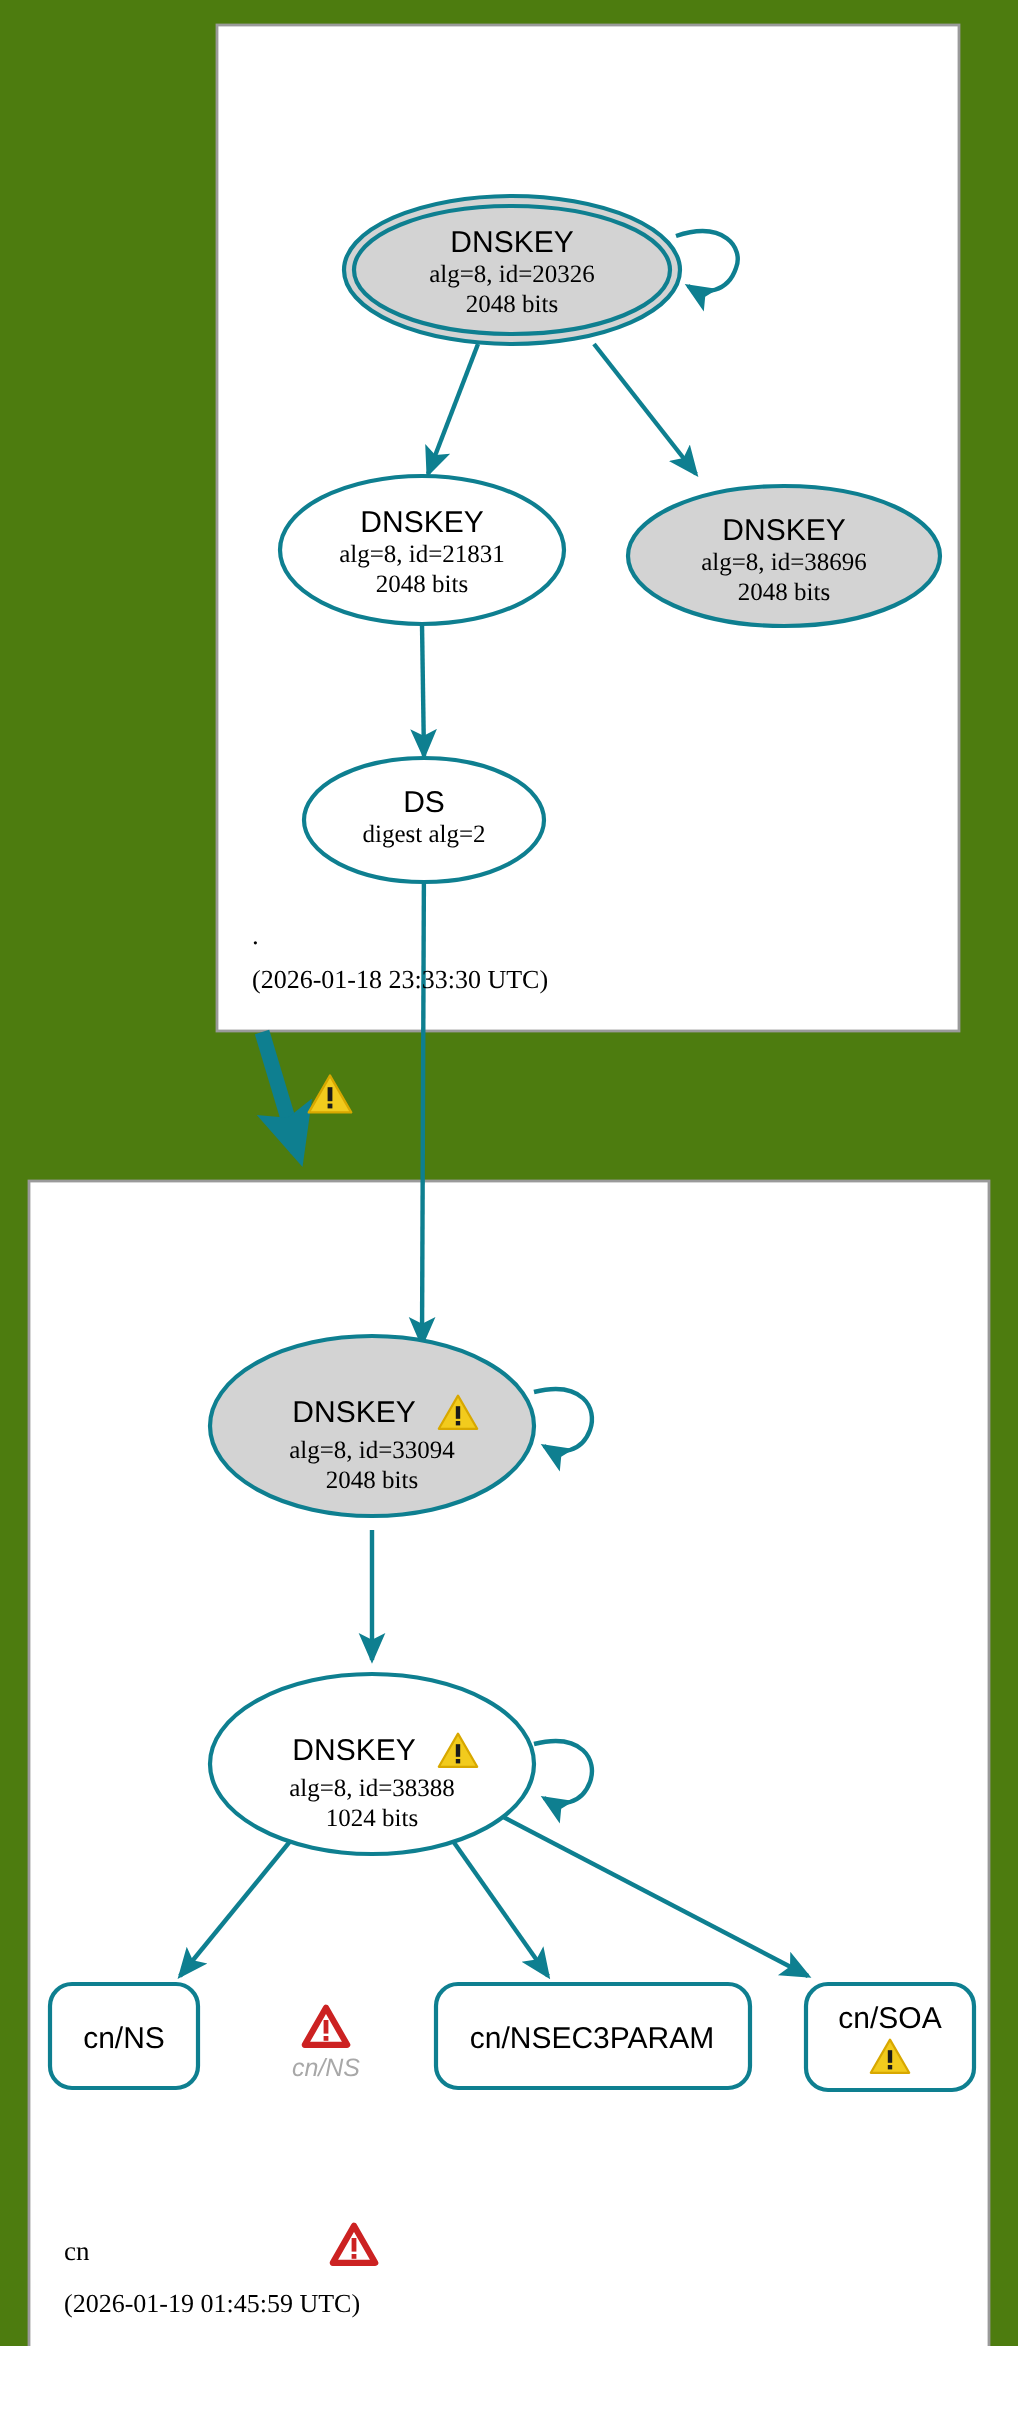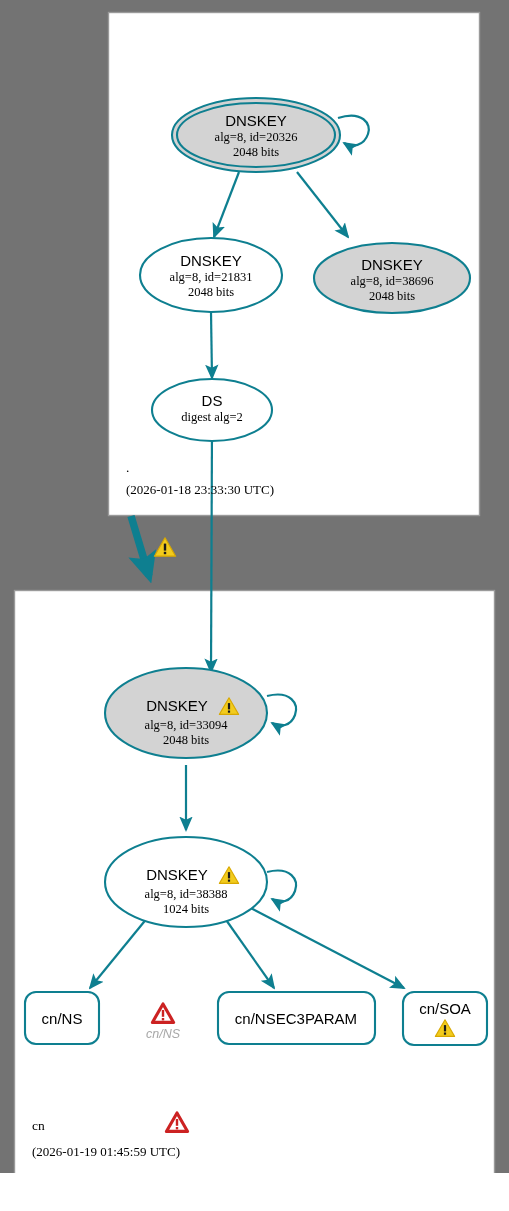--- a/index.html
+++ b/index.html
@@ -7,21 +7,21 @@
     padding: 0;
     background: #ffffff;
   }
   body {
     font-family: "Liberation Sans", sans-serif;
   }
   #stage {
     position: relative;
     width: 509px;
     height: 1173px;
-    background: #737373;
+    background: #4d7c0f;
     overflow: hidden;
   }
   #stage svg {
     position: absolute;
     left: 0;
     top: 0;
     width: 509px;
     height: 1211px;
   }
   .zone-box {

